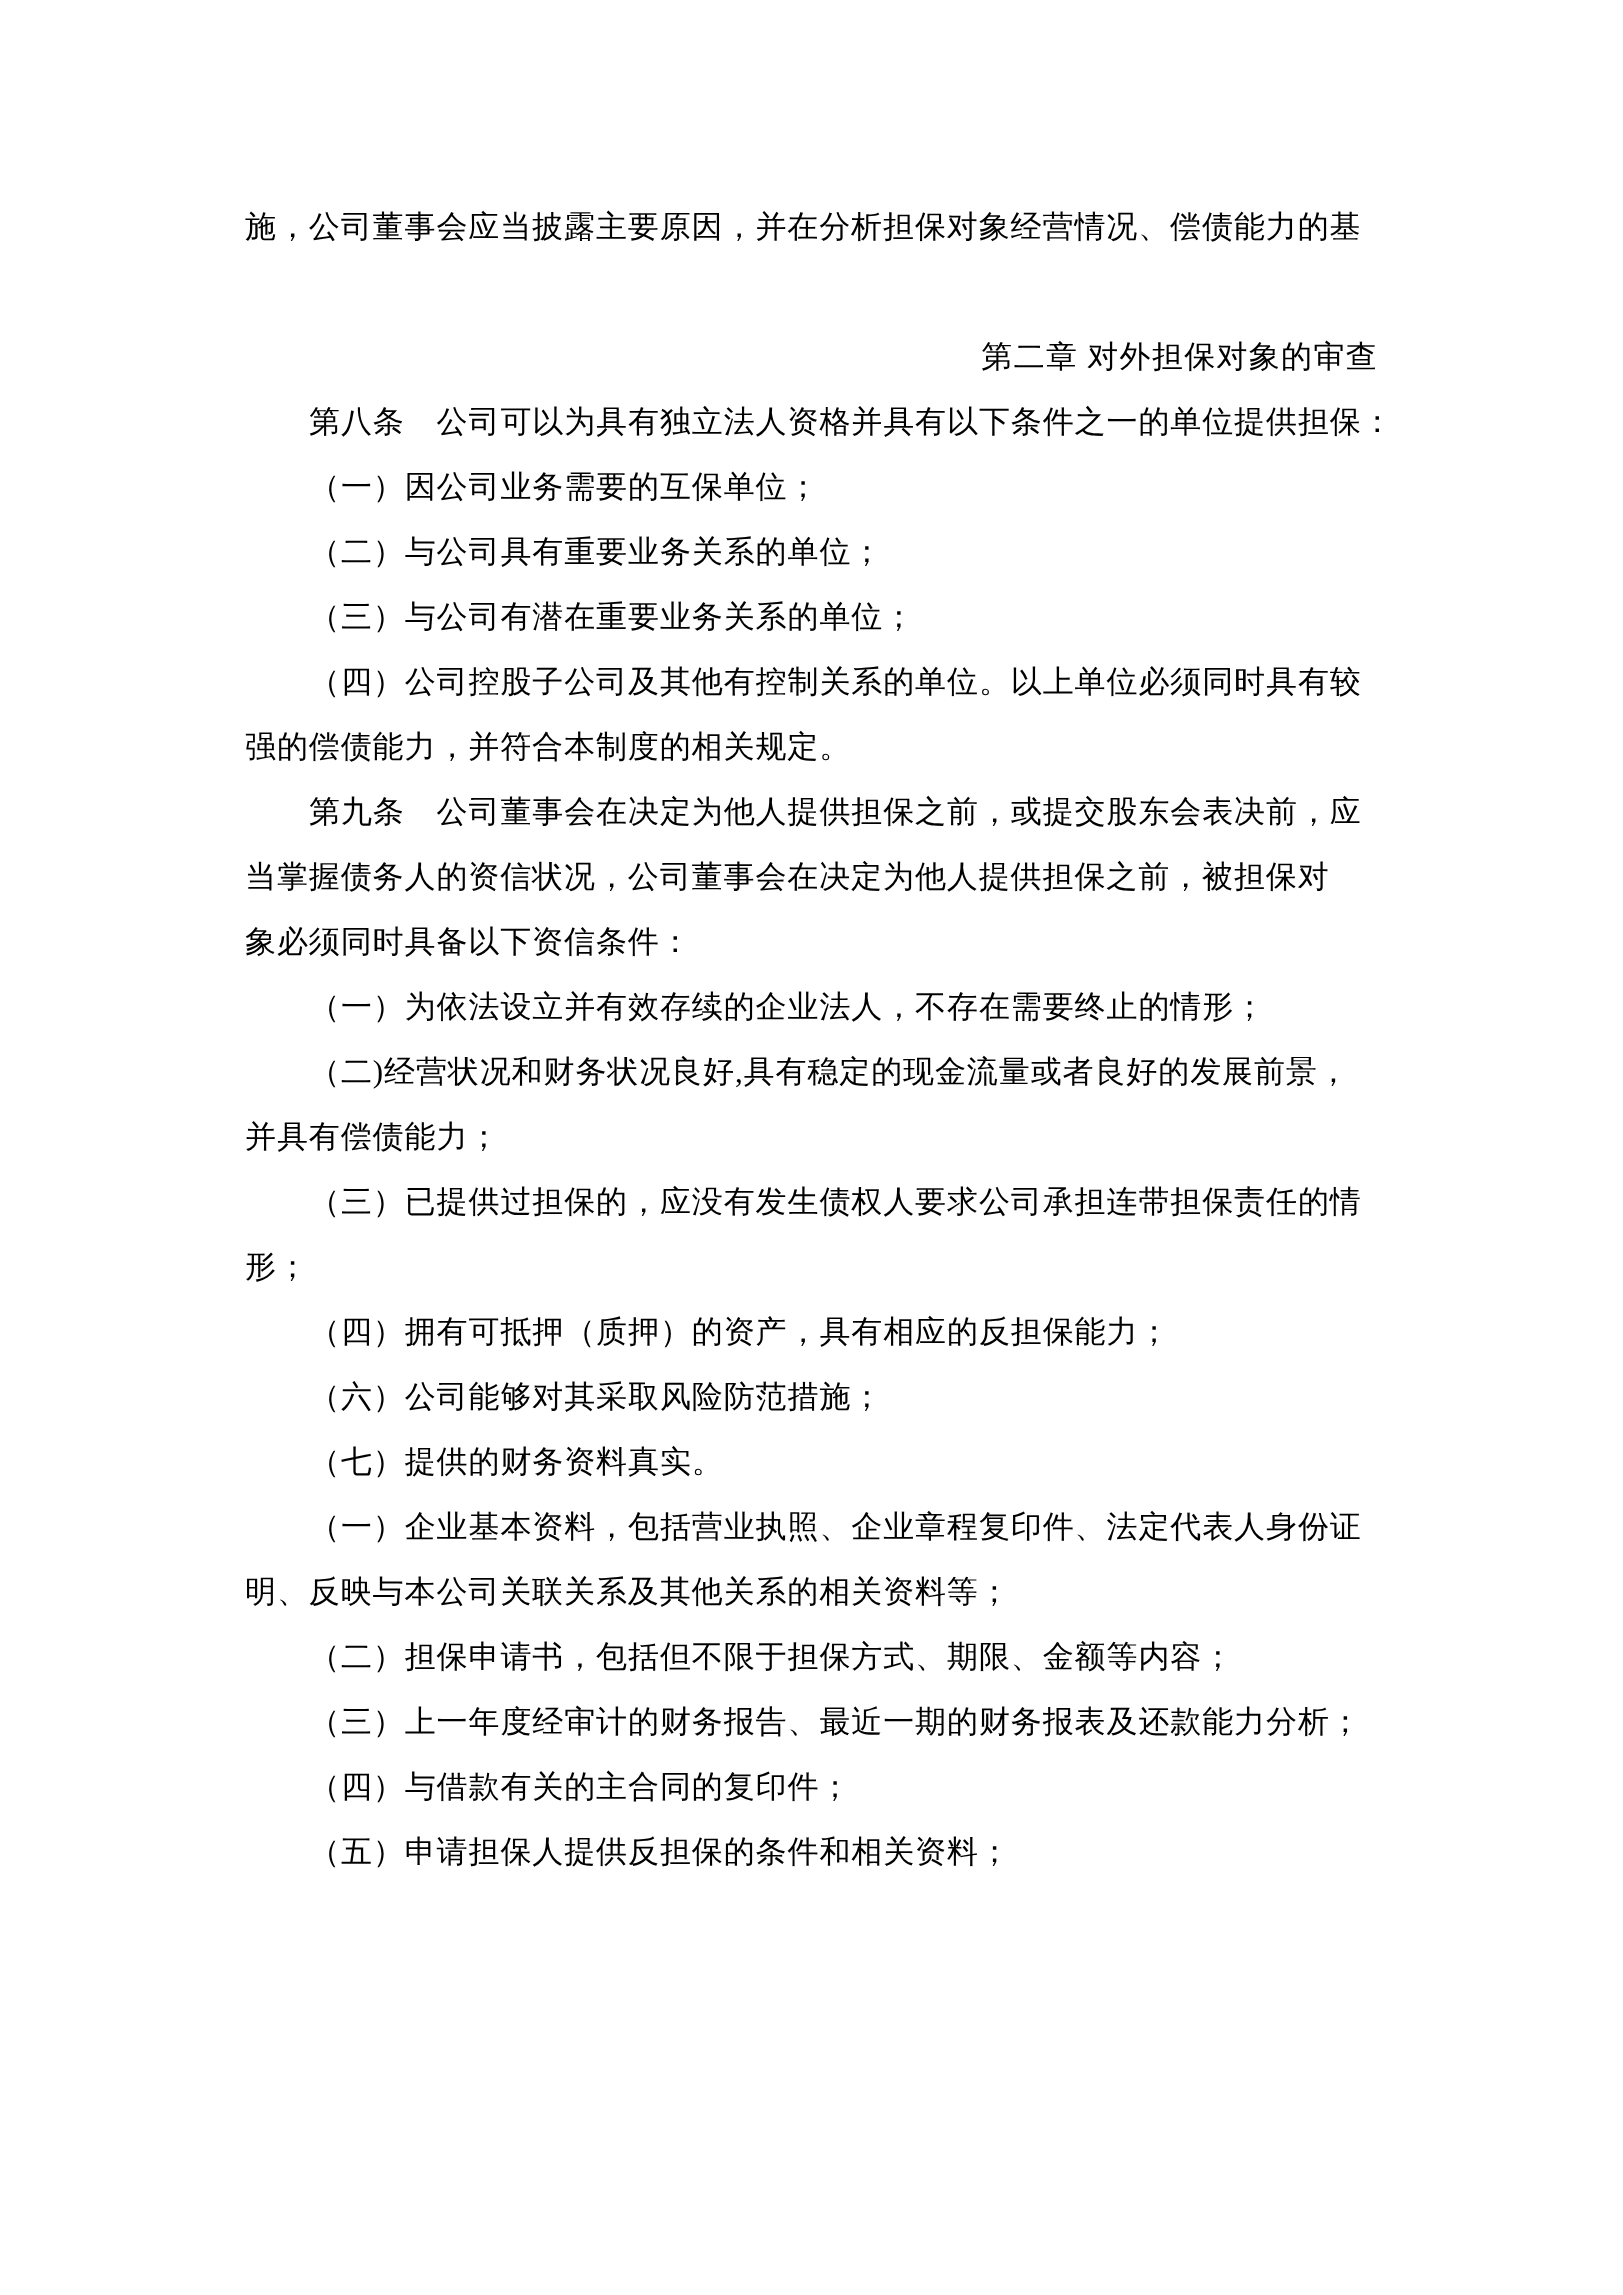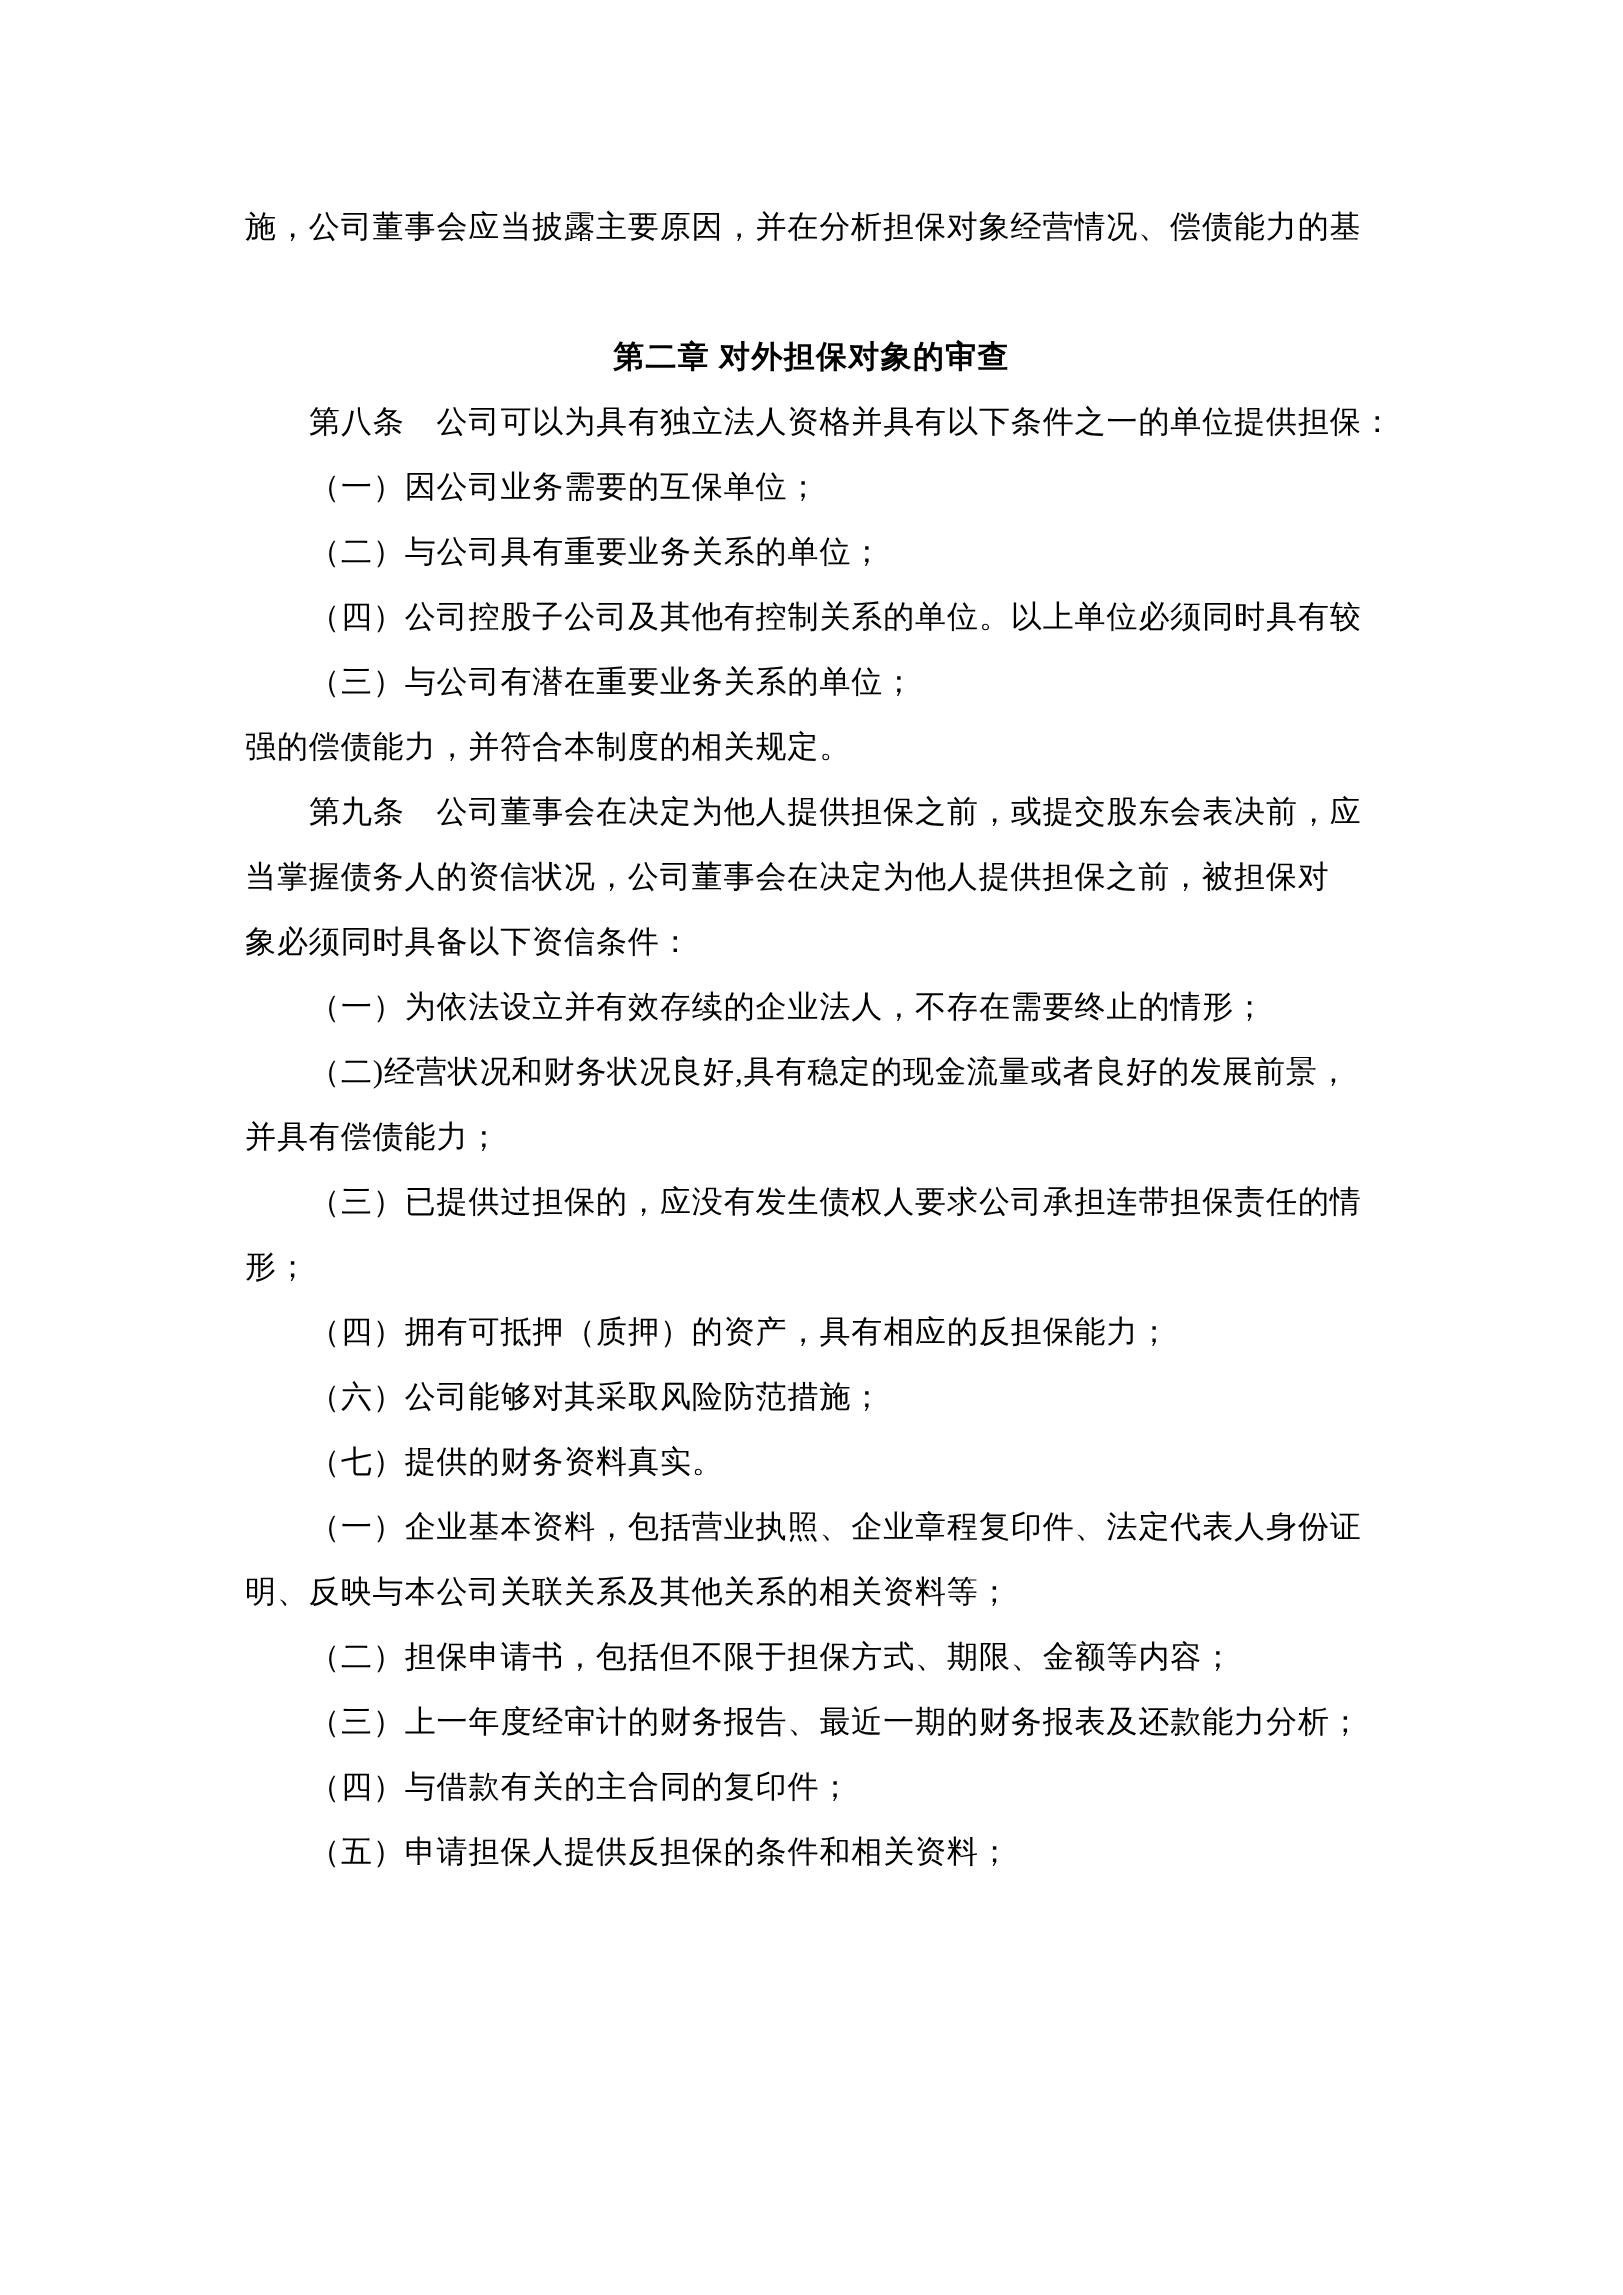--- a/index.html
+++ b/index.html
@@ -22,39 +22,39 @@
     height: 65px;
     line-height: 65px;
     font-size: 31px;
     letter-spacing: 0.9px;
     white-space: nowrap;
     text-align: left;
   }
   .ind { text-indent: 64px; }
   .blank { height: 65px; }
   .heading {
-    font-weight: 700;
-    text-align: center;
+    font-weight: 400;
+    text-align: right;
     text-indent: 0;
     letter-spacing: 1.3px;
   }
 </style>
 </head>
 <body>
 
 <div class="page">
   <div class="content">
     <div class="line">施，公司董事会应当披露主要原因，并在分析担保对象经营情况、偿债能力的基</div>
     <div class="line blank"></div>
     <div class="line heading">第二章 对外担保对象的审查</div>
     <div class="line ind">第八条　公司可以为具有独立法人资格并具有以下条件之一的单位提供担保：</div>
     <div class="line ind">（一）因公司业务需要的互保单位；</div>
     <div class="line ind">（二）与公司具有重要业务关系的单位；</div>
+    <div class="line ind">（三）与公司有潜在重要业务关系的单位；</div>
     <div class="line ind">（四）公司控股子公司及其他有控制关系的单位。以上单位必须同时具有较</div>
-    <div class="line ind">（三）与公司有潜在重要业务关系的单位；</div>
     <div class="line">强的偿债能力，并符合本制度的相关规定。</div>
     <div class="line ind">第九条　公司董事会在决定为他人提供担保之前，或提交股东会表决前，应</div>
     <div class="line">当掌握债务人的资信状况，公司董事会在决定为他人提供担保之前，被担保对</div>
     <div class="line">象必须同时具备以下资信条件：</div>
     <div class="line ind">（一）为依法设立并有效存续的企业法人，不存在需要终止的情形；</div>
     <div class="line ind">（二)经营状况和财务状况良好,具有稳定的现金流量或者良好的发展前景，</div>
     <div class="line">并具有偿债能力；</div>
     <div class="line ind">（三）已提供过担保的，应没有发生债权人要求公司承担连带担保责任的情</div>
     <div class="line">形；</div>
     <div class="line ind">（四）拥有可抵押（质押）的资产，具有相应的反担保能力；</div>

